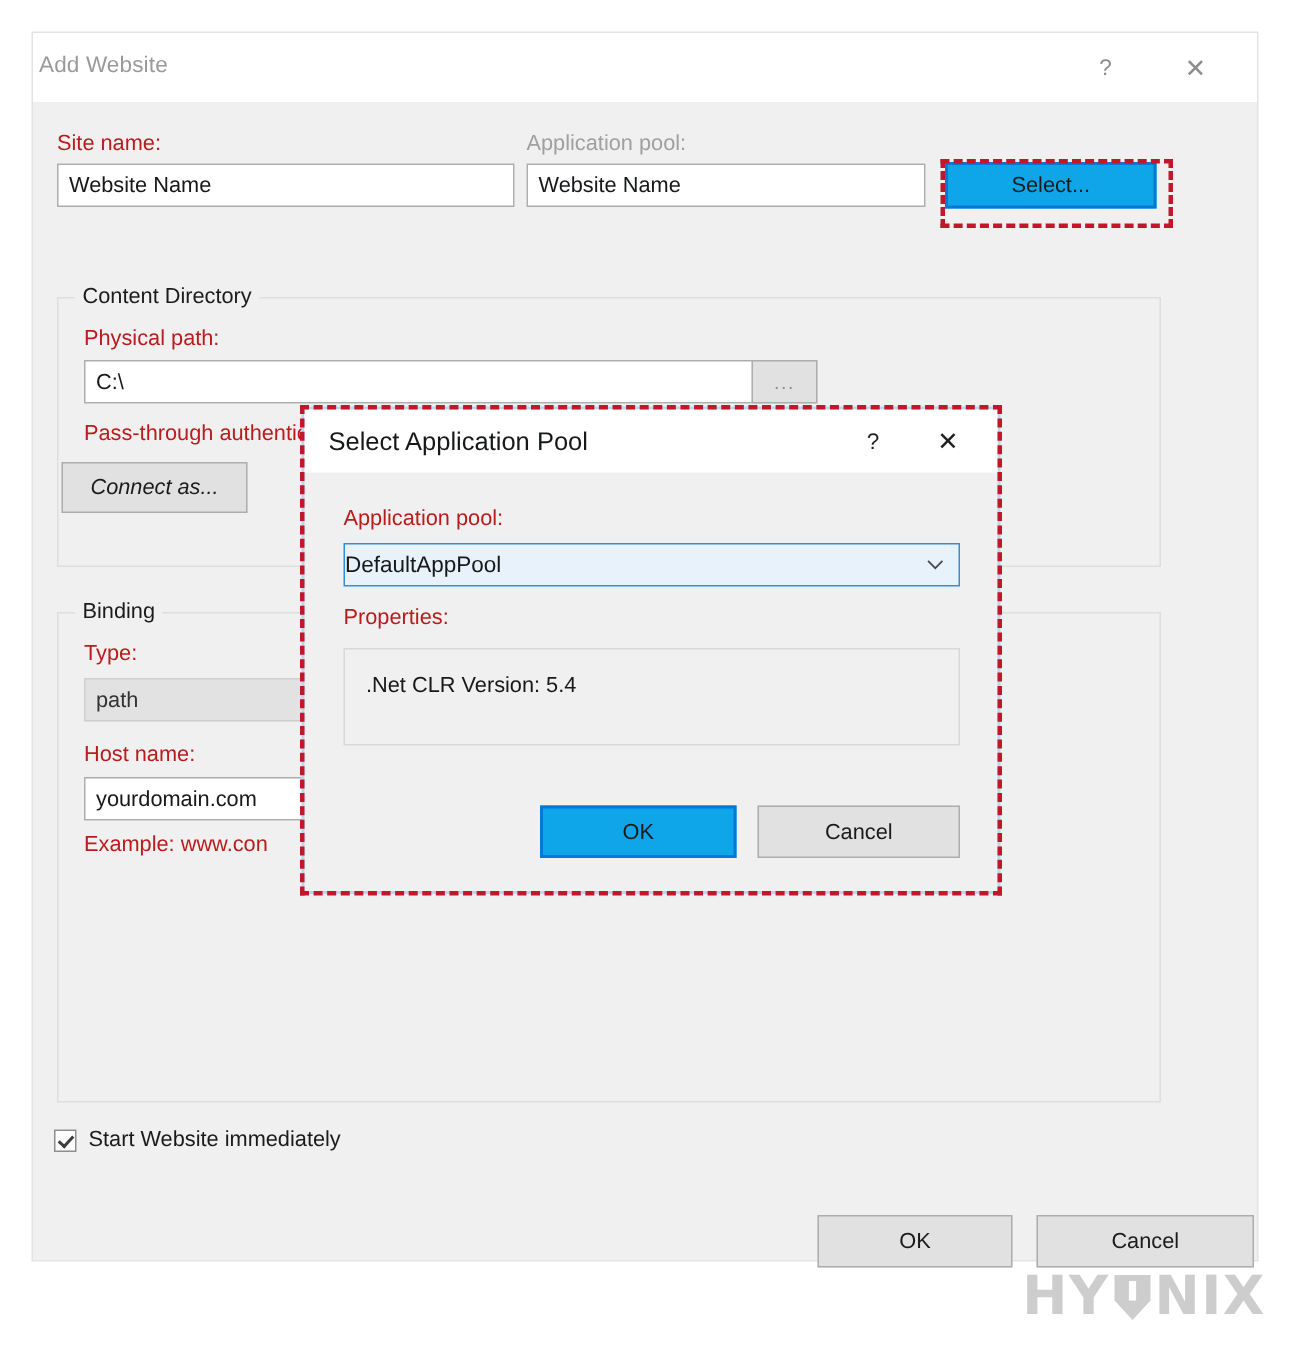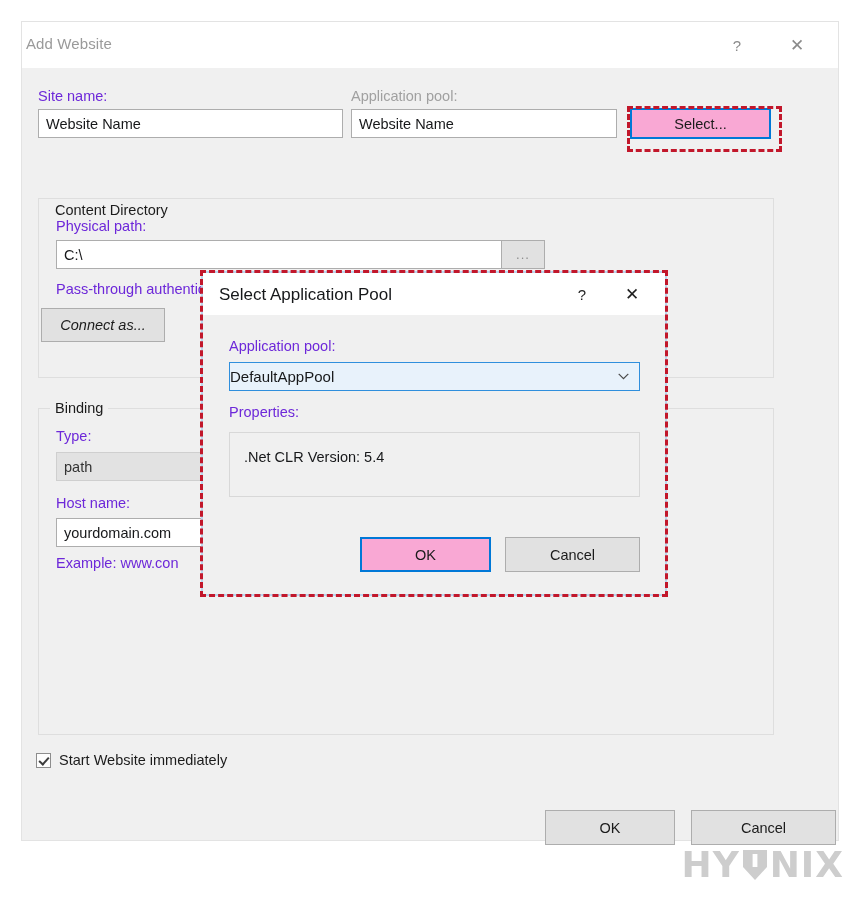--- a/index.html
+++ b/index.html
@@ -52,21 +52,21 @@
     position: absolute;
     left: 0; top: 46px;
     width: 816px; height: 772px;
     background: #f0f0f0;
   }
 
   
   .lbl {
     position: absolute;
     font-size: 14.5px;
-    color: #6d28d9;
+    color: #b91c1c;
     white-space: nowrap;
   }
   .lbl.dim { color: #a0a0a0; }
   .tfield {
     position: absolute;
     background: #ffffff;
     border: 1px solid #adadad;
     box-sizing: border-box;
     font-size: 14.5px;
     color: #17181a;
@@ -82,21 +82,21 @@
     border: 1px solid #adadad;
     box-sizing: border-box;
     font-size: 14.5px;
     color: #1b1b1b;
     display: flex; align-items: center; justify-content: center;
     cursor: default;
     user-select: none;
   }
   .btn.focus {
     border: 2px solid #0078d7;
-    background: #f9a8d4;
+    background: #0ea5e9;
   }
 
   
   .group {
     position: absolute;
     border: 1px solid #dedede;
     box-sizing: border-box;
     background: transparent;
   }
   .group-title {
@@ -228,21 +228,21 @@
 
       <div class="lbl" style="left:16px; top:20px;">Site name:</div>
       <div class="tfield" style="left:16px; top:41px; width:305px; height:29px;">Website Name</div>
 
       <div class="lbl dim" style="left:329px; top:20px;">Application pool:</div>
       <div class="tfield" style="left:329px; top:41px; width:266px; height:29px;">Website Name</div>
 
       <div class="btn focus" style="left:608px; top:40px; width:141px; height:31px;">Select...</div>
 
       <div class="group" style="left:16px; top:130px; width:736px; height:180px;"></div>
-      <div class="group-title" style="left:28px; top:134px;">Content Directory</div>
+      <div class="group-title" style="left:28px; top:122px;">Content Directory</div>
 
       <div class="lbl" style="left:34px; top:150px;">Physical path:</div>
       <div class="tfield" style="left:34px; top:172px; width:452px; height:29px;">C:\</div>
       <div class="btn" style="left:479px; top:172px; width:44px; height:29px; font-size:13px; color:#8e8e8e; letter-spacing:1px;">...</div>
 
       <div class="lbl" style="left:34px; top:213px;">Pass-through authentication</div>
       <div class="btn" style="left:19px; top:240px; width:124px; height:34px;font-style:italic;">Connect as...</div>
 
       <div class="group" style="left:16px; top:340px; width:736px; height:327px;"></div>
       <div class="group-title" style="left:28px; top:332px;">Binding</div>

